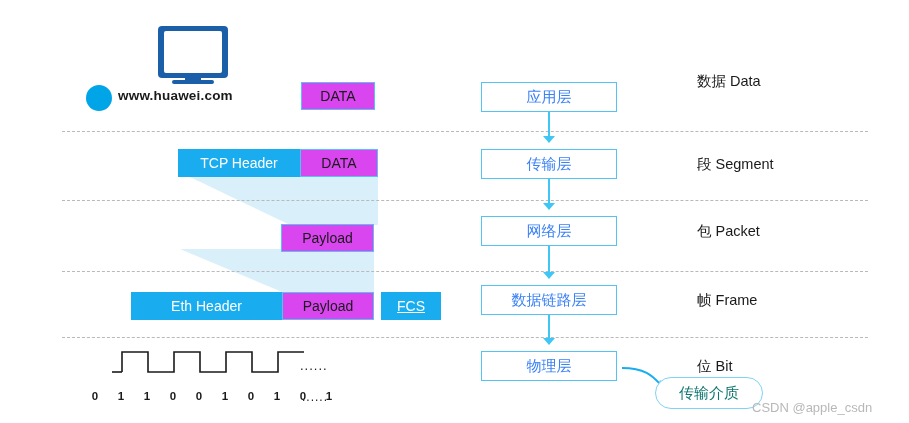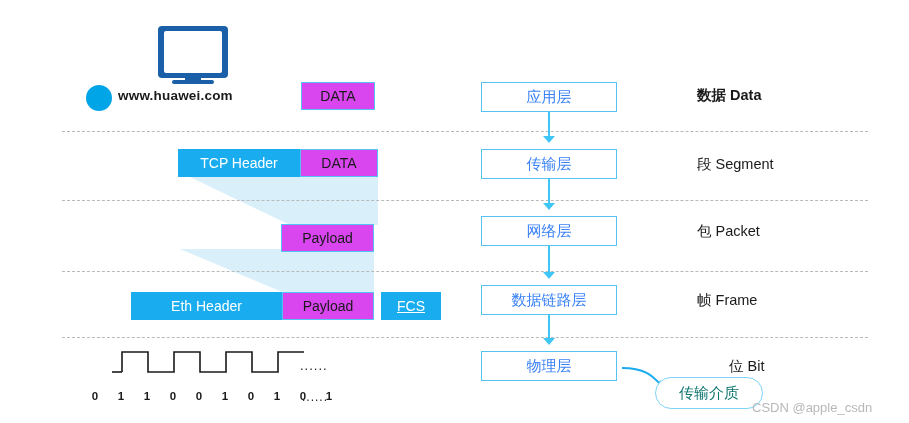--- a/index.html
+++ b/index.html
@@ -259,23 +259,23 @@
 
   <div class="abs varrow-line" style="top:112px; height:24px;"></div>
   <div class="abs varrow-head" style="top:136px;"></div>
   <div class="abs varrow-line" style="top:179px; height:24px;"></div>
   <div class="abs varrow-head" style="top:203px;"></div>
   <div class="abs varrow-line" style="top:246px; height:26px;"></div>
   <div class="abs varrow-head" style="top:272px;"></div>
   <div class="abs varrow-line" style="top:315px; height:23px;"></div>
   <div class="abs varrow-head" style="top:338px;"></div>
 
-  <div class="abs layer-label" style="top:86px;font-weight:bold;">数据 Data</div>
+  <div class="abs layer-label" style="top:72px;">数据 Data</div>
   <div class="abs layer-label" style="top:155px;">段 Segment</div>
   <div class="abs layer-label" style="top:222px;">包 Packet</div>
   <div class="abs layer-label" style="top:291px;">帧 Frame</div>
-  <div class="abs layer-label" style="top:357px;margin-left:32px;">位 Bit</div>
+  <div class="abs layer-label" style="top:357px;">位 Bit</div>
 
   <div class="abs medium-box">传输介质</div>
 
   <div class="abs watermark">CSDN @apple_csdn</div>
 
 </div>
 
 </body></html>

